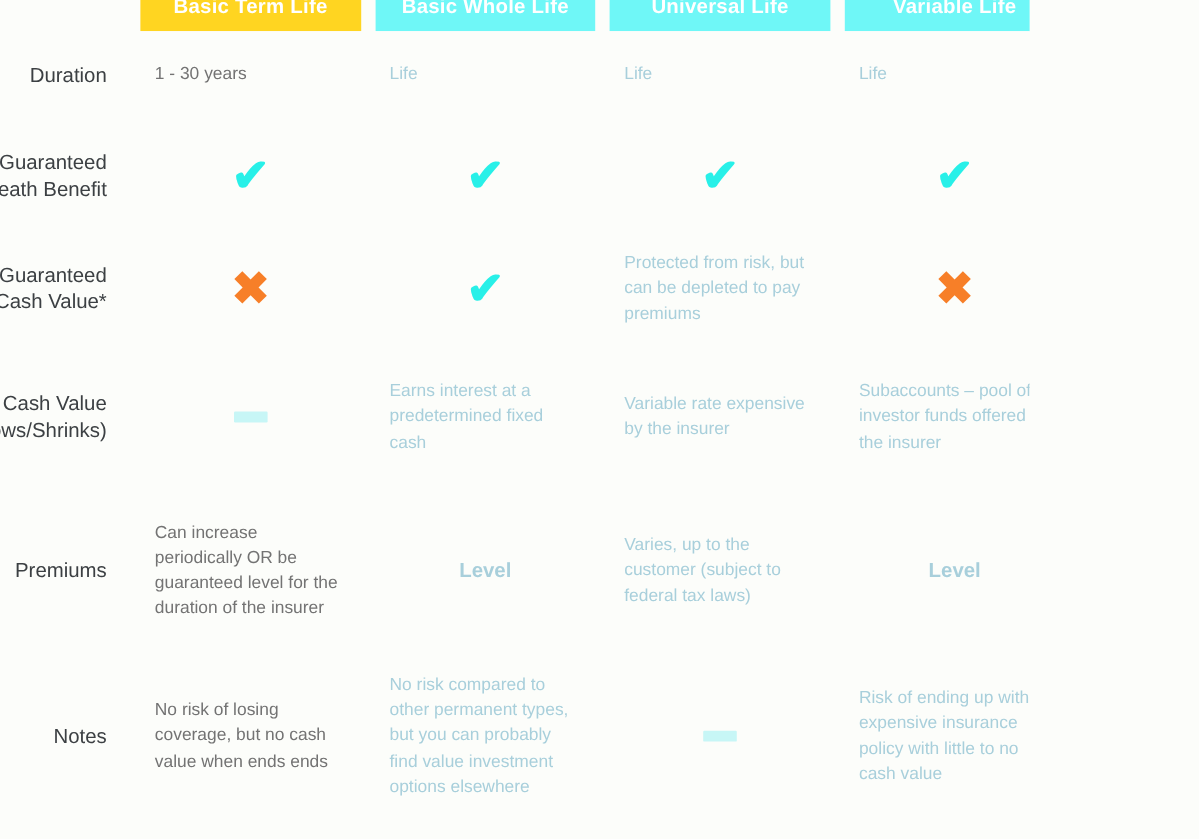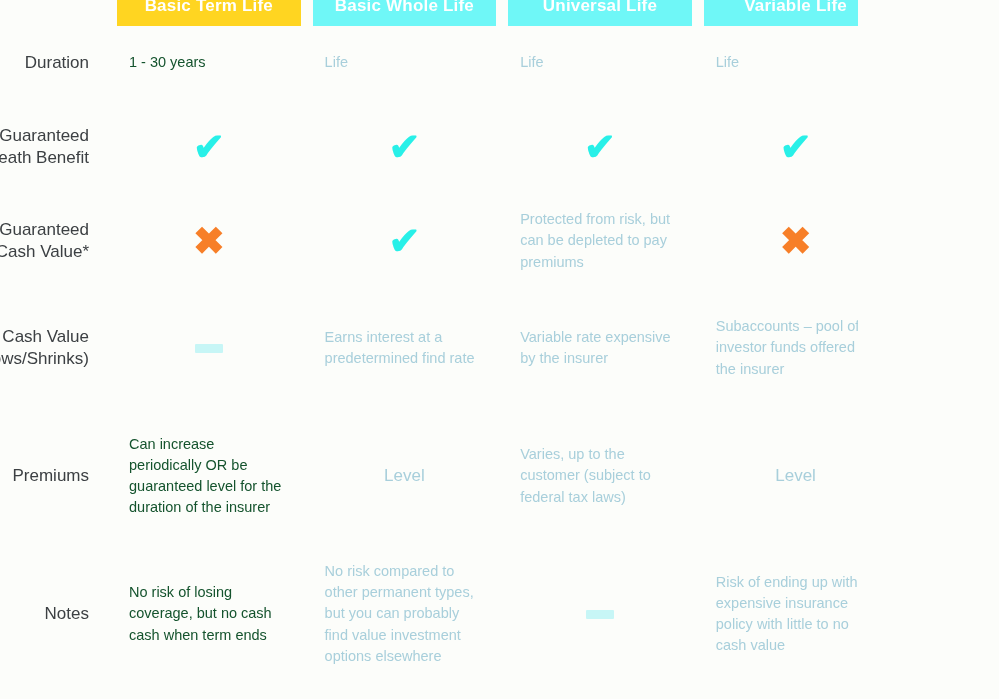--- a/index.html
+++ b/index.html
@@ -85,24 +85,25 @@
 
   .cell {
     padding: 10px 18px;
     font-size: 14.5px;
     line-height: 1.45;
     text-align: left;
   }
   .cell.center {
     text-align: center;
     font-size: 17px;
-  }
-
-  
-  .tint-1 { color: #14532d; }
+    font-weight: bold;
+  }
+
+  
+  .tint-1 { color: #737373; }
   .tint-2 { color: #a8cfdb; }
   .tint-3 { color: #a8cfdb; }
   .tint-4 { color: #a8cfdb; }
   .tint-5 { color: #a8cfdb; }
 
   
   .mark {
     display: inline-block;
     line-height: 1;
     font-size: 38px;
@@ -199,21 +200,21 @@
               <div class="cell tint-3">Protected from risk, but can be depleted to pay premiums</div>
             </td>
             <td><span class="mark cross">✖</span></td>
             <td><span class="mark cross">✖</span></td>
           </tr>
           <tr class="r-cashvalue">
             <td class="row-label">Cash Value
 (Grows/Shrinks)</td>
             <td><span class="dash"></span></td>
             <td>
-              <div class="cell tint-2">Earns interest at a predetermined find rate</div>
+              <div class="cell tint-2">Earns interest at a predetermined fixed cash</div>
             </td>
             <td>
               <div class="cell tint-3">Variable rate expensive by the insurer</div>
             </td>
             <td>
               <div class="cell tint-4">Subaccounts – pool of investor funds offered by the insurer</div>
             </td>
             <td>
               <div class="cell tint-5">Subaccounts – pool of investor funds offered by the insurer</div>
             </td>
@@ -232,21 +233,21 @@
             <td>
               <div class="cell tint-4 center">Level</div>
             </td>
             <td>
               <div class="cell tint-5">Varies, up to the customer (subject to federal tax laws)</div>
             </td>
           </tr>
           <tr class="r-notes">
             <td class="row-label">Notes</td>
             <td>
-              <div class="cell tint-1">No risk of losing coverage, but no cash cash when term ends</div>
+              <div class="cell tint-1">No risk of losing coverage, but no cash value when ends ends</div>
             </td>
             <td>
               <div class="cell tint-2">No risk compared to other permanent types, but you can probably find value investment options elsewhere</div>
             </td>
             <td><span class="dash"></span></td>
             <td>
               <div class="cell tint-4">Risk of ending up with expensive insurance policy with little to no cash value</div>
             </td>
             <td>
               <div class="cell tint-5">Risk of ending up with expensive insurance policy with little to no cash value</div>

